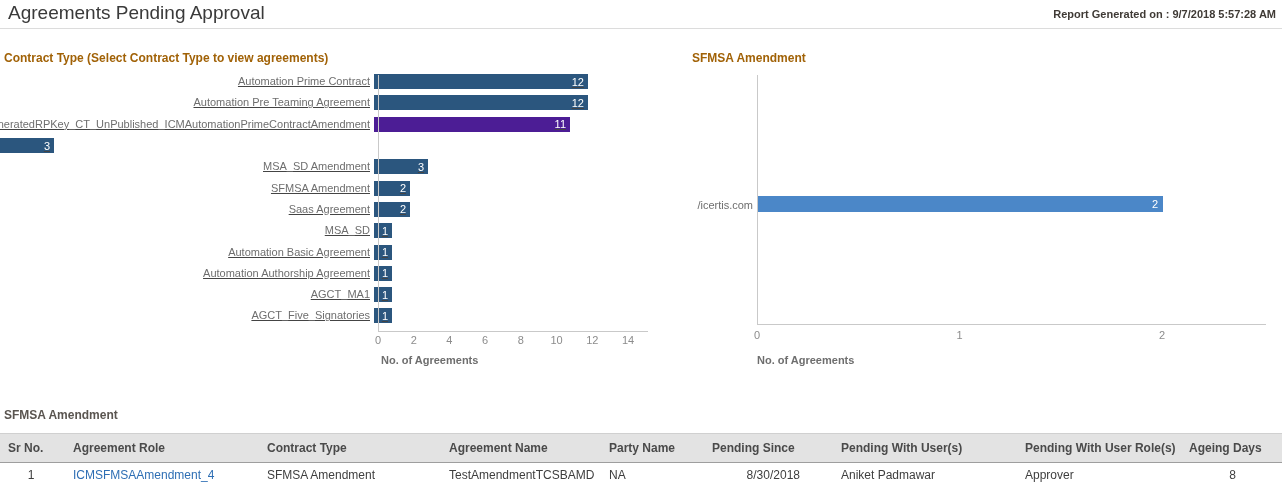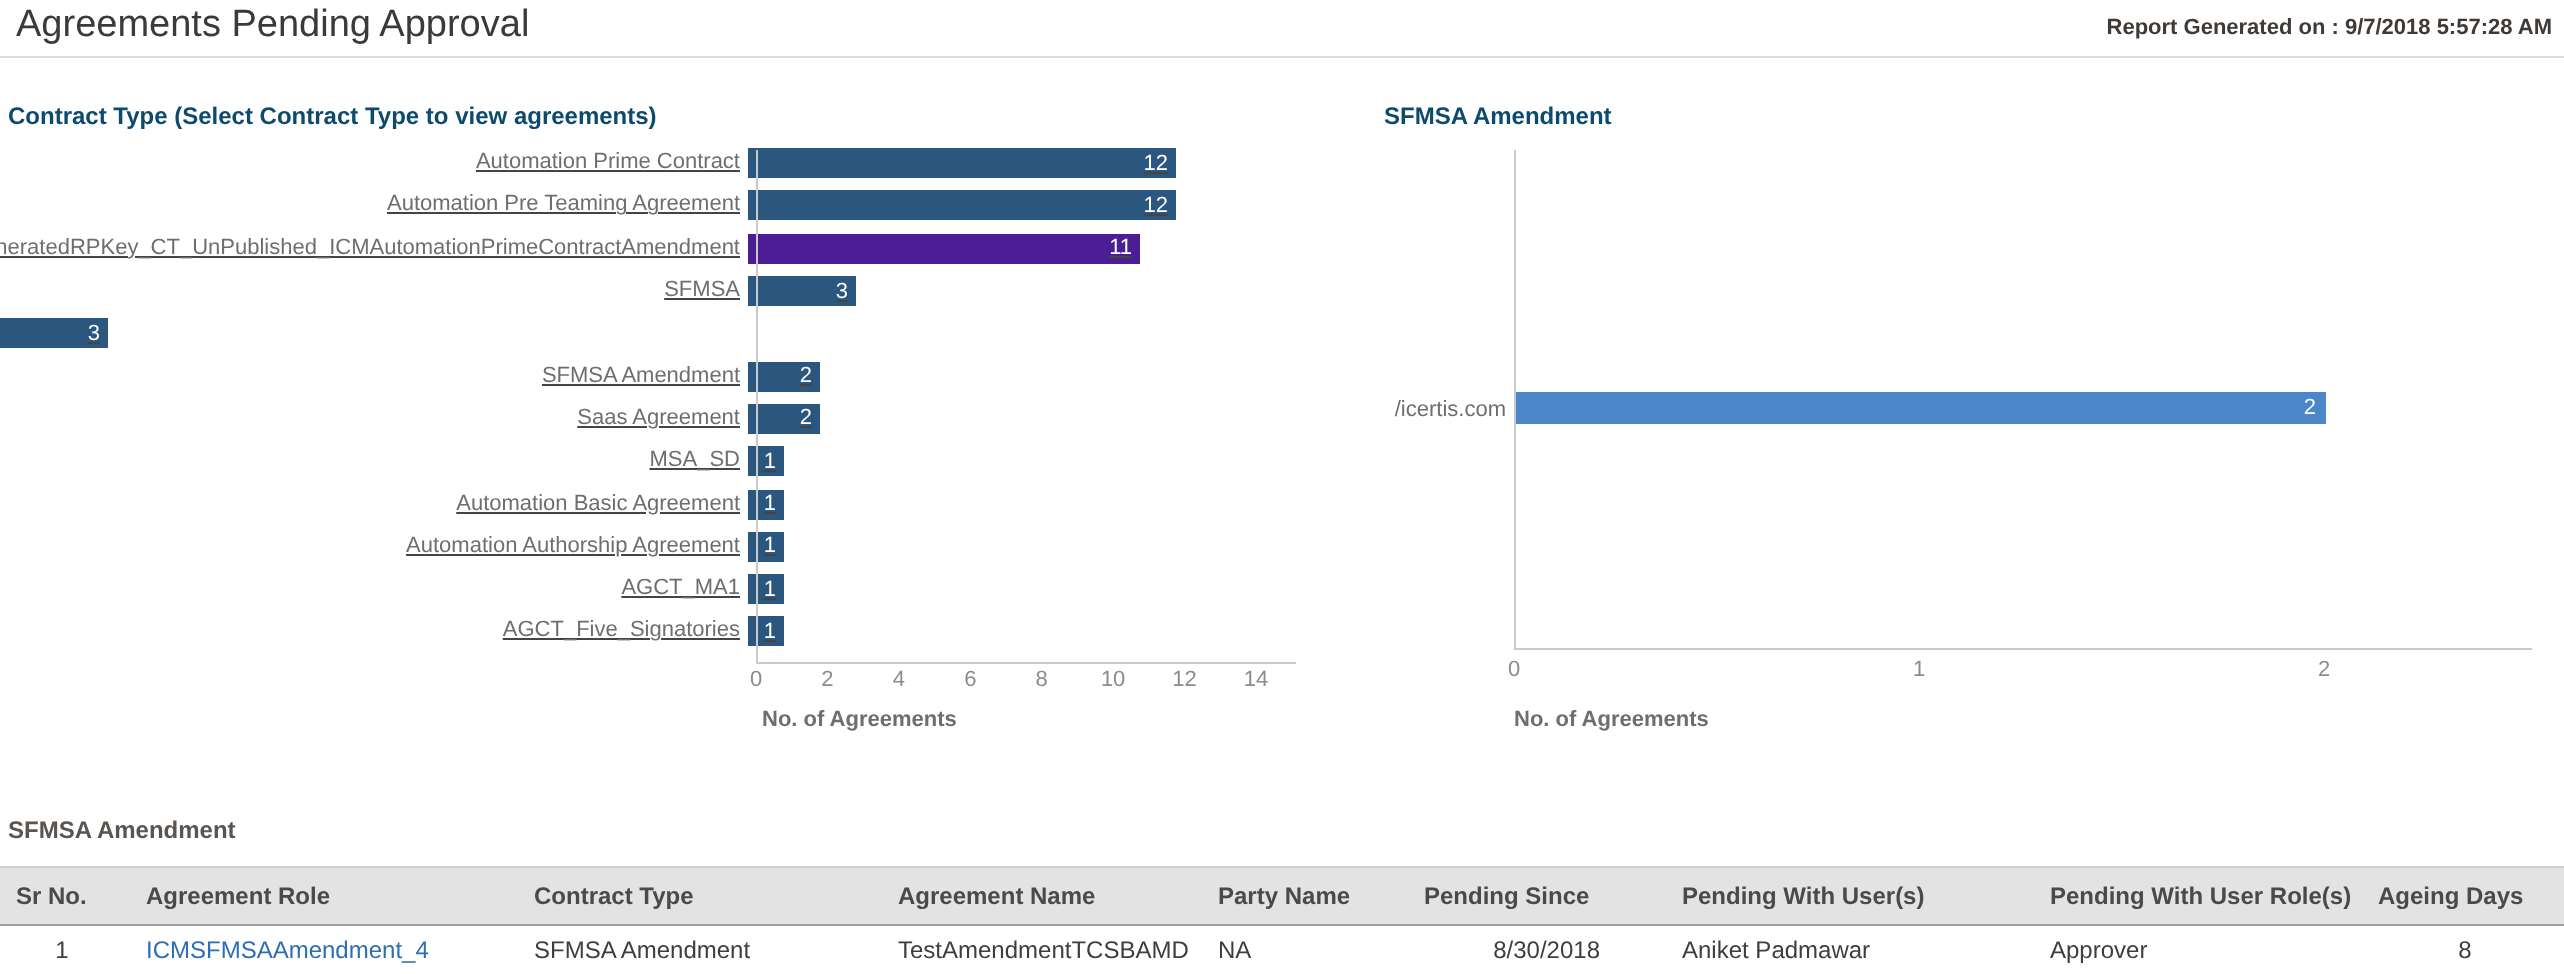--- a/index.html
+++ b/index.html
@@ -10,21 +10,21 @@
   }
   
   .top-header { position:absolute; left:0; top:0; width:1282px; height:29px;
     background:#fff; border-bottom:1px solid #dcdcdc; }
   .page-title { position:absolute; left:8px; top:2px; font-size:19px; font-weight:400;
     color:#3a3a3a; white-space:nowrap; }
   .generated { position:absolute; right:6px; top:8px; font-size:11px; font-weight:700;
     color:#3f3a35; white-space:nowrap; }
 
   
-  .chart-title { position:absolute; font-size:12px; font-weight:700; color:#0c4a6e; white-space:nowrap; }
+  .chart-title { position:absolute; font-size:12px; font-weight:700; color:#a16207; white-space:nowrap; }
   #left-chart-title  { left:4px;  top:51px; }
   #right-chart-title { left:692px; top:51px; }
 
   
   #left-rows { position:absolute; left:0; top:71px; width:660px;text-decoration:underline; }
   .crow { display:flex; align-items:center; height:21.3px; }
   .clabel { width:374px; display:flex; justify-content:flex-end; padding-right:4px;
     font-size:11px; color:#6e6e6e; white-space:nowrap; line-height:1; }
   .cbar { height:15px; display:flex; align-items:center; justify-content:flex-end;
     padding-right:4px; color:#fff; font-size:11px; cursor:pointer; }
@@ -86,26 +86,26 @@
       </div>
       <div class="cbar" style="width: 214px; background: rgb(43, 86, 126);">12</div>
     </div>
     <div class="crow">
       <div class="clabel">
         <span>ESGeneratedRPKey_CT_UnPublished_ICMAutomationPrimeContractAmendment</span>
       </div>
       <div class="cbar" style="width: 196px; background: #4c1d95;">11</div>
     </div>
     <div class="crow">
-      <div class="clabel">
-        <span>SFMSA</span>
-      </div>
       <div class="cbar" style="width: 54px; background: rgb(43, 86, 126);">3</div>
     </div>
     <div class="crow">
+      <div class="clabel">
+        <span>MSA_SD Amendment</span>
+      </div>
       <div class="cbar" style="width: 54px; background: rgb(43, 86, 126);">3</div>
     </div>
     <div class="crow">
       <div class="clabel">
         <span>SFMSA Amendment</span>
       </div>
       <div class="cbar" style="width: 36px; background: rgb(43, 86, 126);">2</div>
     </div>
     <div class="crow">
       <div class="clabel">

